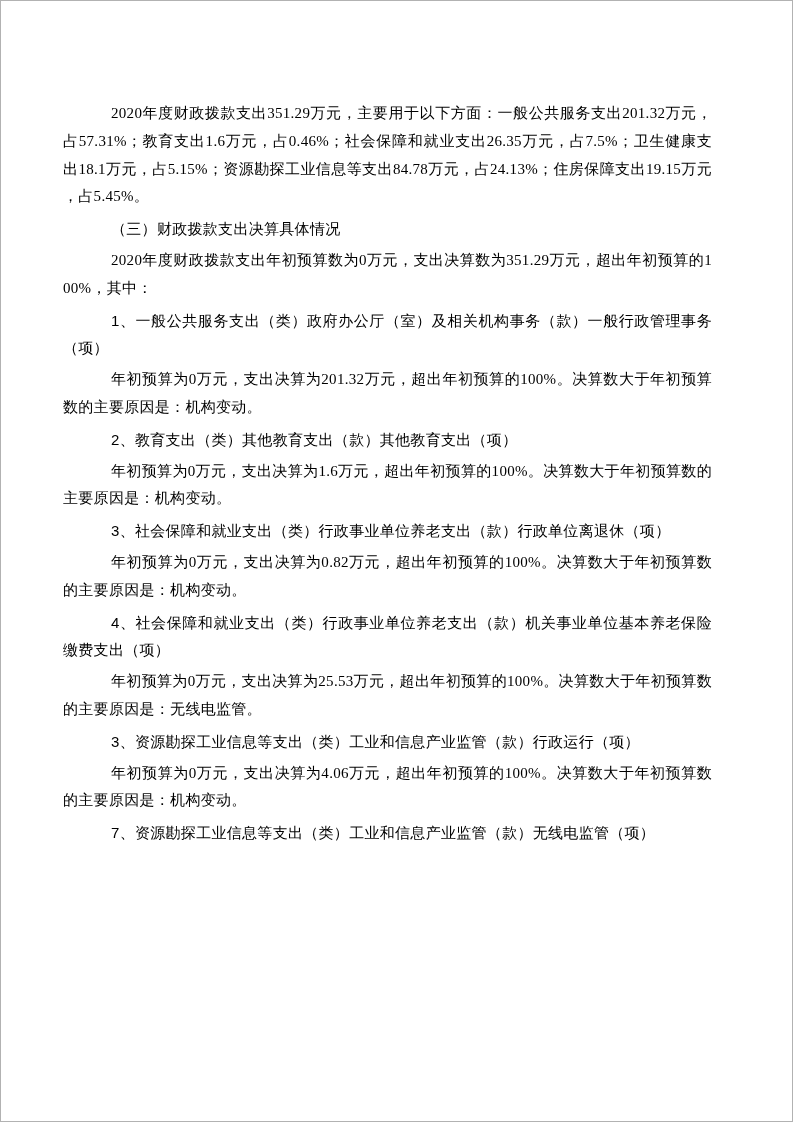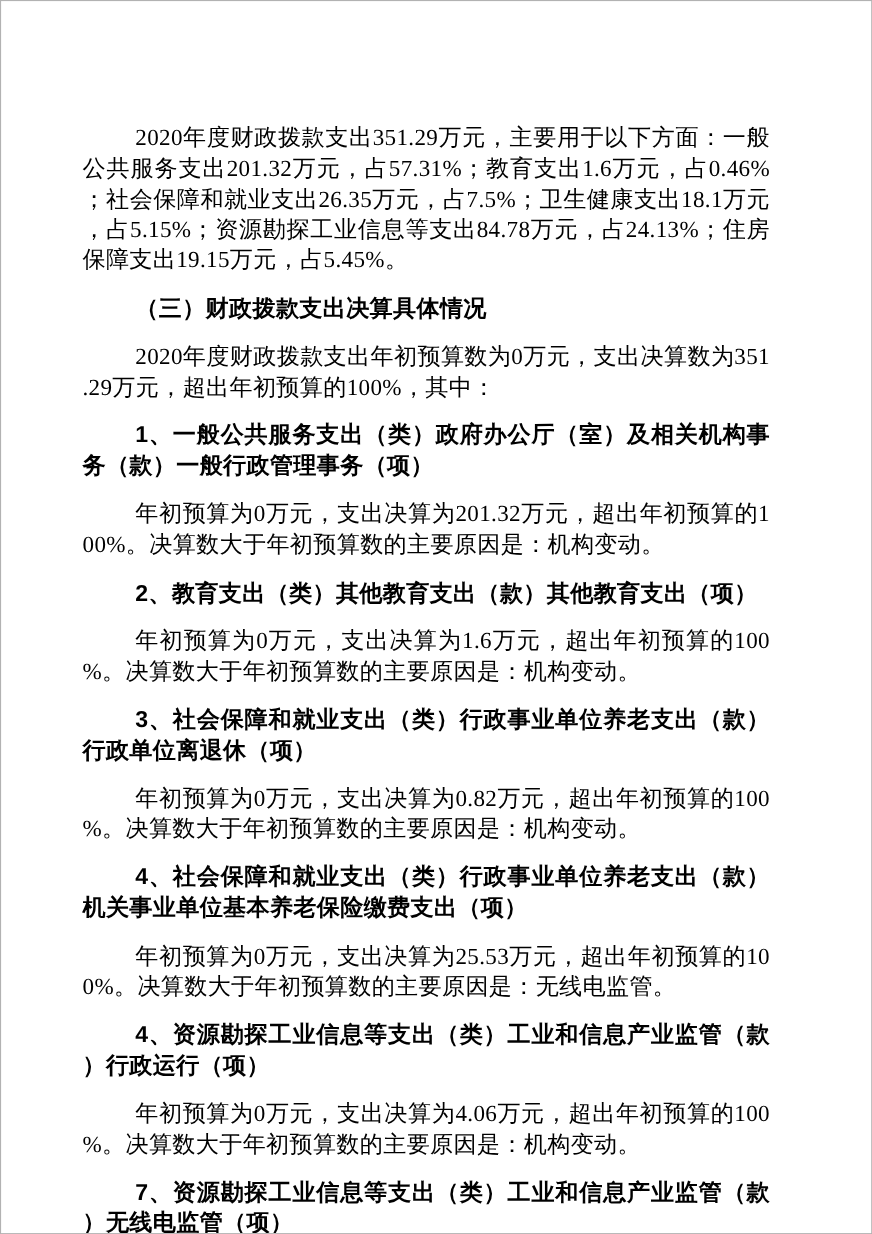--- a/index.html
+++ b/index.html
@@ -18,47 +18,47 @@
     font-family: "Liberation Serif", serif;
     color: #000000;
   }
   .content {
     position: absolute;
     top: 95px;
     left: 58px;
     width: 657px;
   }
   .para {
-    margin: 16px;
-    font-size: 21px;
+    margin: 4px;
+    font-size: 15px;
     line-height: 27.8px;
     text-align: justify;
     text-indent: 48px;
     word-break: break-all;
     line-break: anywhere;
     letter-spacing: 0.3px;
   }
   .para.heading {
-    font-weight: 700;
+    font-weight: 400;
     font-family: "Liberation Sans", sans-serif;
   }
 </style>
 </head>
 <body>
 
 <div class="page">
   <div class="content">
     <p class="para">2020年度财政拨款支出351.29万元，主要用于以下方面：一般公共服务支出201.32万元，占57.31%；教育支出1.6万元，占0.46%；社会保障和就业支出26.35万元，占7.5%；卫生健康支出18.1万元，占5.15%；资源勘探工业信息等支出84.78万元，占24.13%；住房保障支出19.15万元，占5.45%。</p>
     <p class="para heading">（三）财政拨款支出决算具体情况</p>
     <p class="para">2020年度财政拨款支出年初预算数为0万元，支出决算数为351.29万元，超出年初预算的100%，其中：</p>
     <p class="para heading">1、一般公共服务支出（类）政府办公厅（室）及相关机构事务（款）一般行政管理事务（项）</p>
     <p class="para">年初预算为0万元，支出决算为201.32万元，超出年初预算的100%。决算数大于年初预算数的主要原因是：机构变动。</p>
     <p class="para heading">2、教育支出（类）其他教育支出（款）其他教育支出（项）</p>
     <p class="para">年初预算为0万元，支出决算为1.6万元，超出年初预算的100%。决算数大于年初预算数的主要原因是：机构变动。</p>
     <p class="para heading">3、社会保障和就业支出（类）行政事业单位养老支出（款）行政单位离退休（项）</p>
     <p class="para">年初预算为0万元，支出决算为0.82万元，超出年初预算的100%。决算数大于年初预算数的主要原因是：机构变动。</p>
     <p class="para heading">4、社会保障和就业支出（类）行政事业单位养老支出（款）机关事业单位基本养老保险缴费支出（项）</p>
     <p class="para">年初预算为0万元，支出决算为25.53万元，超出年初预算的100%。决算数大于年初预算数的主要原因是：无线电监管。</p>
-    <p class="para heading">4、资源勘探工业信息等支出（类）工业和信息产业监管（款）行政运行（项）</p>
+    <p class="para heading">3、资源勘探工业信息等支出（类）工业和信息产业监管（款）行政运行（项）</p>
     <p class="para">年初预算为0万元，支出决算为4.06万元，超出年初预算的100%。决算数大于年初预算数的主要原因是：机构变动。</p>
     <p class="para heading">7、资源勘探工业信息等支出（类）工业和信息产业监管（款）无线电监管（项）</p>
   </div>
 </div>
 
 </body></html>

